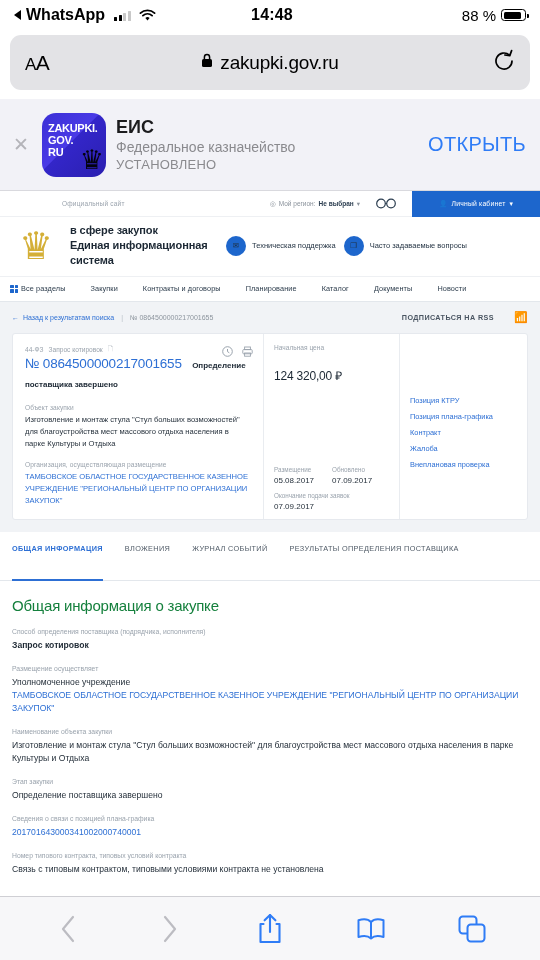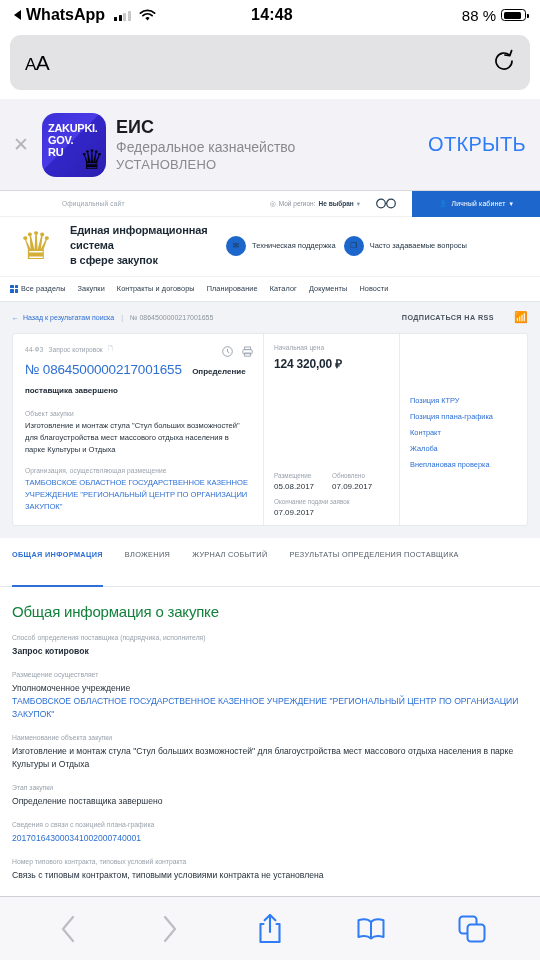--- a/index.html
+++ b/index.html
@@ -92,21 +92,21 @@
     font-size: 6.8px; letter-spacing: .2px;
   }
   .site-mid { display: flex; align-items: center; padding: 6px 10px 8px 10px; gap: 8px; position: relative; }
   .emblem { width: 52px; text-align: center; font-size: 38px; line-height: 40px; color:#d4af37; }
   .sys-name { font-size: 11px; font-weight: 700; color: #1b2733; line-height: 15px; letter-spacing:-.1px; width: 148px;}
   .hdr-link { display: flex; align-items: center; gap: 6px; }
   .hdr-circle { width: 20px; height: 20px; border-radius: 50%; background: #1d66cc; color:#fff;
     display: flex; align-items:center; justify-content:center; font-size: 10px; }
   .hdr-link span { font-size: 7.5px; color: #1f2f3f; }
 
-  .navbar { display: flex; align-items: center; gap: 12px; padding: 7px 6px 8px 10px;
+  .navbar { display: flex; align-items: center; gap: 25px; padding: 7px 6px 8px 10px;
             border-top: 1px solid #eef0f3; border-bottom: 1px solid #e3e7ec; }
   .nav-item { font-size: 7.3px; color: #2b3b4b; letter-spacing: .1px; white-space: nowrap; }
   .nav-grid { width: 8px; height: 8px; display:grid; grid-template-columns: 1fr 1fr; gap:1px; }
   .nav-grid i { background:#1d66cc; display:block; border-radius:.5px;}
   .nav-first { display: flex; align-items: center; gap: 3px; }
 
   
   .crumbbar { background: #f1f3f6; padding: 9px 12px; display: flex; align-items: center; gap: 7px; }
   .crumb-back { color: #2d6fd4; font-size: 7px; display: flex; align-items: center; gap: 4px; }
   .crumb-sep { color: #b8bfc8; font-size: 7px; }
@@ -118,29 +118,29 @@
   
   .cardwrap { background: #f1f3f6; padding: 0 12px 12px; }
   .card { background:#fff; border:1px solid #e6e9ee; border-radius:3px; display:flex; min-height:155px;}
   .col-a { flex: 1 1 auto; padding: 10px 12px 12px; position: relative; }
   .col-b { flex: 0 0 136px; border-left: 1px solid #e9ecf0; padding: 10px 10px 12px; position: relative;}
   .col-c { flex: 0 0 128px; border-left: 1px solid #e9ecf0; padding: 10px 10px 12px; }
 
   .meta-row { display:flex; align-items:center; gap:5px; }
   .meta-row .law { font-size: 6.6px; color: #9aa3ad; }
   .card-icons { position:absolute; right: 10px; top: 9px; display:flex; gap:9px; color:#9aa3ad; }
-  .reg-line { margin-top: 6px; line-height: 16px; }
+  .reg-line { line-height: 16px; }
   .reg-no { font-size: 13.5px; color: #2d6fd4; letter-spacing:-.2px; }
   .stage { font-size: 8px; color: #1b2733; font-weight: 700; margin-left: 6px; }
   .fld { margin-top: 11px; }
   .fld-lbl { font-size: 6.6px; color: #9aa3ad; margin-bottom: 3px; letter-spacing:.1px;}
   .fld-val { font-size: 7.6px; color: #27323d; line-height: 12px; }
   .fld-val.link { color: #2d6fd4; }
   .price-lbl { font-size: 6.6px; color: #9aa3ad; }
-  .price-val { font-size: 12px; color: #1b2733; font-weight: 700; margin-top: 4px; letter-spacing:-.2px;}
+  .price-val { font-size: 12px; color: #1b2733; font-weight: 400; margin-top: 16px; letter-spacing:-.2px;}
   .dates { position:absolute; left:10px; bottom: 34px; display:flex; gap: 18px;}
   .date-lbl { font-size: 6.3px; color: #9aa3ad; }
   .date-val { font-size: 8px; color: #27323d; margin-top: 3px; }
   .deadline { position:absolute; left:10px; bottom: 8px;}
   .linklist { margin-top: 52px; display:flex; flex-direction:column; gap:7px; }
   .linklist a { font-size: 7.4px; color: #2d6fd4; text-decoration:none; }
 
   
   .tabs { display:flex; gap: 22px; padding: 0 12px; border-bottom: 1px solid #e3e7ec; background:#fff; }
   .tab { font-size: 7.3px; letter-spacing: .35px; color: #4f5a66; padding: 12px 0 27px; position: relative; white-space:nowrap;}
@@ -194,20 +194,29 @@
       <span>88 %</span>
       <span class="battery">
           <i style="width:88%"></i>
         </span>
     </div>
   </div>
 
   <div class="urlbar-wrap">
     <div class="urlbar">
       <span class="aa"><span>A</span><span class="big">A</span></span>
+      <div class="url-center">
+        <span>
+          <svg width="12" height="15" viewBox="0 0 12 15">
+              <rect x="1" y="6" width="10" height="8" rx="1.6" fill="#000"></rect>
+              <path d="M3.4 6 V4.2 a2.6 2.6 0 0 1 5.2 0 V6" stroke="#000" stroke-width="1.5" fill="none"></path>
+            </svg>
+        </span>
+        <span class="url-text">zakupki.gov.ru</span>
+      </div>
       <span class="reload">
         <svg width="22" height="24" viewBox="0 0 22 24" fill="none">
           <path d="M19 12a8 8 0 1 1-2.6-5.9" stroke="#000" stroke-width="1.7" stroke-linecap="round"></path>
           <path d="M18.6 1.6 L16.8 6.6 L11.8 6.0" stroke="#000" stroke-width="1.7" stroke-linecap="round" stroke-linejoin="round" fill="none"></path>
         </svg>
       </span>
     </div>
   </div>
 
   <div class="appbanner">
@@ -248,22 +257,22 @@
       <span class="cabinet">
         <span>👤</span>
         <span>Личный кабинет</span>
         <span>▾</span>
       </span>
     </div>
 
     <div class="site-mid">
       <div class="emblem">♛</div>
       <div class="sys-name">
+        <div>в сфере закупок</div>
         <div>Единая информационная система</div>
-        <div>в сфере закупок</div>
       </div>
       <div class="hdr-link">
         <span class="hdr-circle">✉</span>
         <span>Техническая поддержка</span>
       </div>
       <div class="hdr-link">
         <span class="hdr-circle">❐</span>
         <span>Часто задаваемые вопросы</span>
       </div>
     </div>

